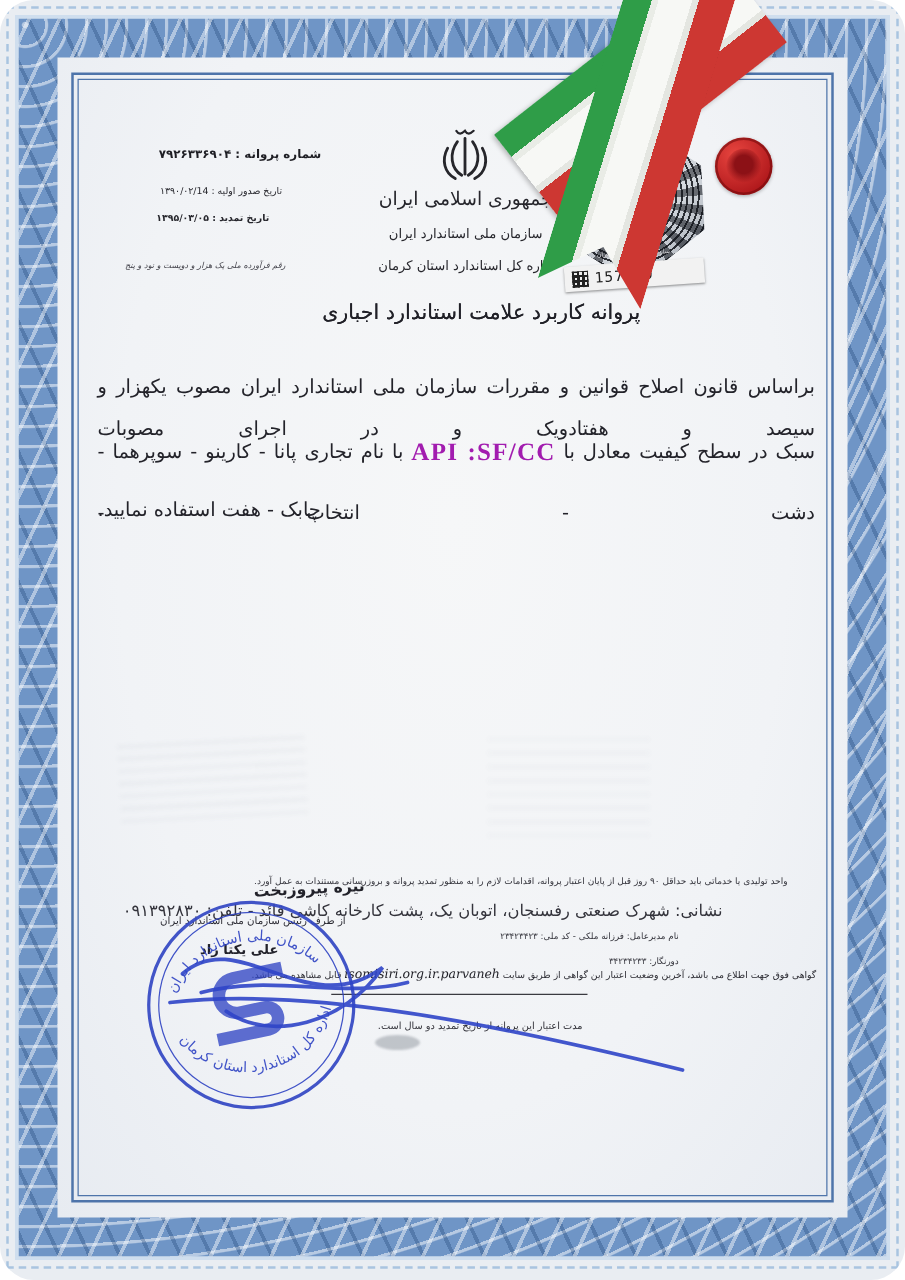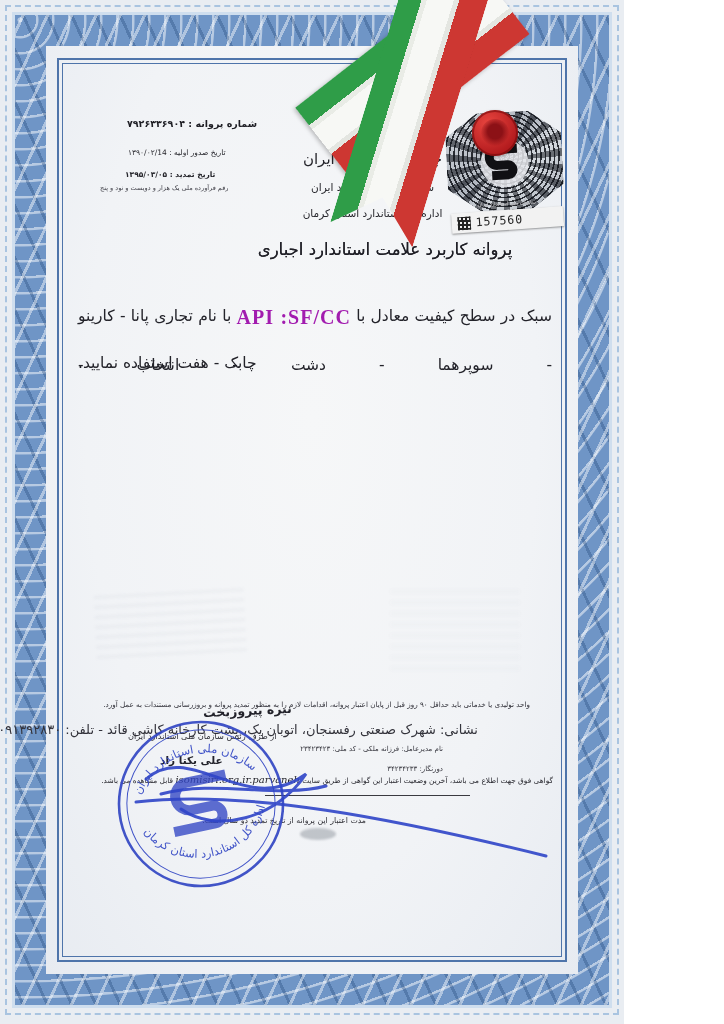--- a/index.html
+++ b/index.html
@@ -1,18 +1,18 @@
 <!DOCTYPE html>
 <html lang="fa"><head>
 <meta charset="utf-8">
 <style>
   html,body{margin:0;padding:0;}
   body{width:724px;height:1024px;font-family:"DejaVu Sans",sans-serif;}
-  .page{position:relative;width:624px;height:1024px;overflow:hidden;
-    background:#e9edf2;}
+  .page{position:relative;width:724px;height:1024px;overflow:hidden;
+    background:#e9edf2;border-radius:27px;}
   
   .band{position:absolute;left:12px;top:12px;right:12px;bottom:16px;
     background-color:#6f95c6;
     background-image:
       repeating-linear-gradient(115deg, rgba(255,255,255,0) 0 10px, rgba(255,255,255,.45) 10px 13px, rgba(255,255,255,0) 13px 22px),
       repeating-linear-gradient(65deg, rgba(23,60,110,0) 0 10px, rgba(23,60,110,.30) 10px 13px, rgba(23,60,110,0) 13px 22px),
       repeating-radial-gradient(circle at 8px 8px, rgba(255,255,255,.5) 0 2px, rgba(255,255,255,0) 3px 16px);
     outline:2px dashed #a9c4e0;outline-offset:5px;
     box-shadow:0 0 0 3px #cfdeee inset;}
   .band-hole{position:absolute;left:46px;top:46px;right:46px;bottom:50px;
@@ -20,21 +20,21 @@
       radial-gradient(ellipse at 50% 40%, #f6f7f8 0%, #f1f3f6 60%, #e7ebf1 100%);}
   .frame{position:absolute;left:57px;top:58px;right:57px;bottom:62px;border:2.5px solid #4e74aa;}
   .frame::after{content:'';position:absolute;inset:3px;border:1px solid #4e74aa;}
   
   .fa{direction:rtl;color:#26262c;white-space:nowrap;}
   .abs{position:absolute;}
   
   .m-number{left:127px;top:118px;font-size:9.5px;font-weight:bold;color:#1e1e24;}
   .m-initial{left:128px;top:148px;font-size:7.5px;}
   .m-renew{left:125px;top:170px;font-size:7.5px;font-weight:bold;text-align:center;}
-  .m-note{left:100px;top:184px;font-size:6.5px;color:#44444c;}
+  .m-note{left:100px;top:208px;font-size:6.5px;color:#44444c;font-style:italic;}
   
   .emblem{left:346px;top:96px;width:52px;height:52px;}
   .orgblock{left:285px;top:150px;width:175px;text-align:center;direction:rtl;color:#26262c;}
   .org-country{font-size:15px;margin-bottom:13px;}
   .org-name{font-size:10.5px;margin-bottom:14px;}
   .org-office{font-size:10.5px;}
   
   .holo{left:447px;top:112px;width:116px;height:118px;transform:rotate(-3deg);}
   .holo-body{position:absolute;inset:0 0 20px 0;
     clip-path:polygon(28% 0,72% 0,100% 24%,100% 76%,72% 100%,28% 100%,0 76%,0 24%);
@@ -144,20 +144,21 @@
 
   <div class="ribbon">
     <div class="rb-fold"></div>
     <div class="rb-main"></div>
     <div class="rb-emblem"></div>
   </div>
 
   <div class="abs fa title">پروانه کاربرد علامت استاندارد اجباری</div>
 
   <div class="bodytxt">
+    <div class="bl">براساس قانون اصلاح قوانین و مقررات سازمان ملی استاندارد ایران مصوب یکهزار و سیصد و هفتادویک و در اجرای مصوبات</div>
     <div class="bl bl4">
       <span>سبک در سطح کیفیت معادل با</span>
       <span class="api">API :SF/CC</span>
       <span>با نام تجاری پانا - کارینو - سوپرهما - دشت - انتخاب -</span>
     </div>
     <div class="bl5">چابک - هفت استفاده نمایید.</div>
   </div>
 
   <div class="abs ghost1"></div>
   <div class="abs ghost2"></div>

